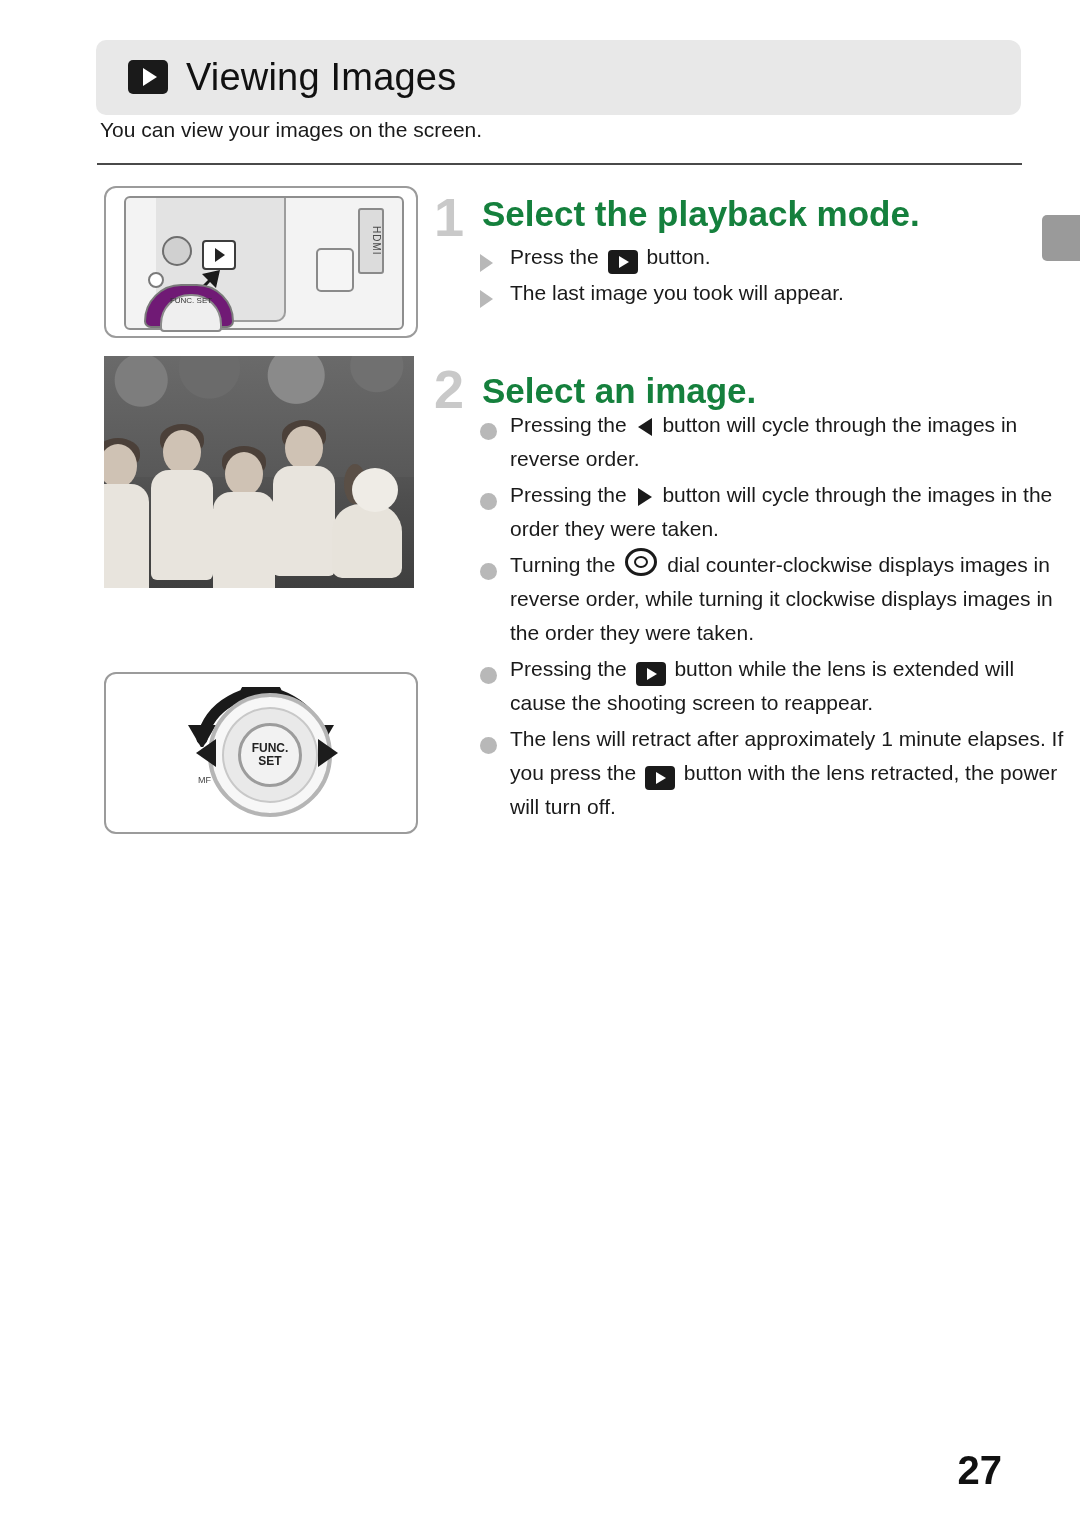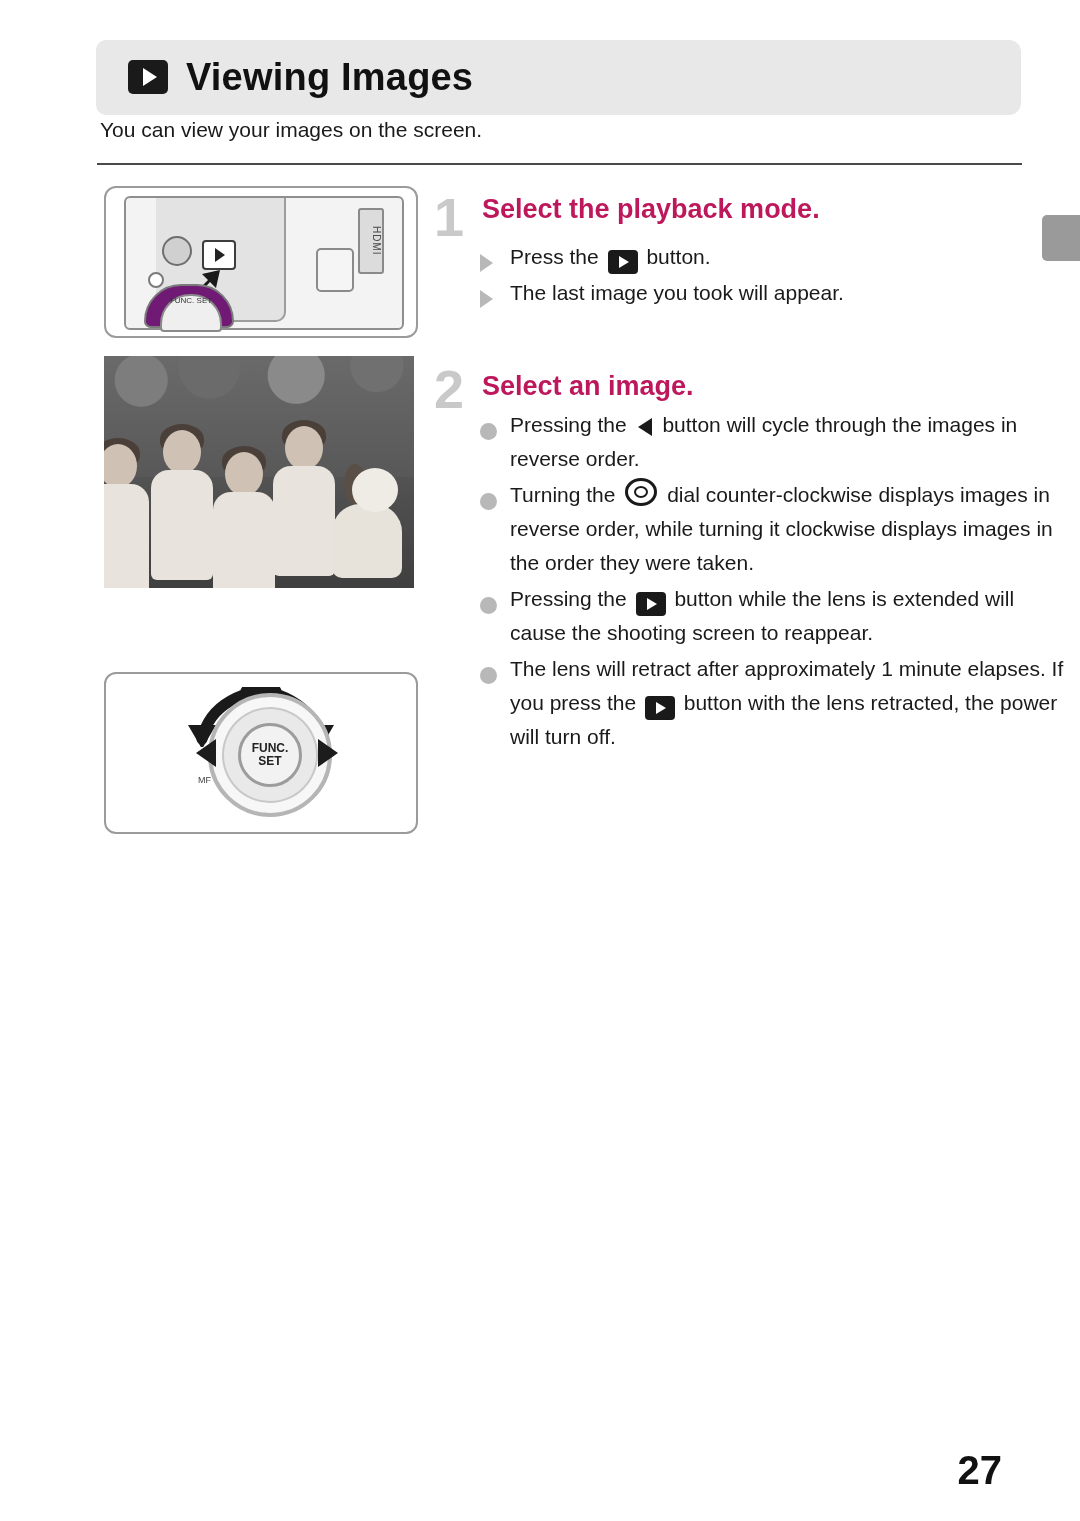--- a/index.html
+++ b/index.html
@@ -46,21 +46,21 @@
   }
   .play-icon-box .tri {
     width: 0; height: 0;
     border-left: 14px solid #ffffff;
     border-top: 9px solid transparent;
     border-bottom: 9px solid transparent;
     margin-left: 3px;
   }
   .chapter-title {
     font-size: 38px;
-    font-weight: bold;
+    font-weight: normal;
     letter-spacing: 0.2px;
     color: #111;
     white-space: nowrap;
   }
 
   .intro-text {
     position: absolute;
     left: 100px;
     top: 118px;
     font-size: 21px;
@@ -254,23 +254,23 @@
     font-size: 54px;
     font-weight: bold;
     color: #c9c9c9;
     line-height: 1;
     width: 48px;
     text-align: left;
   }
   .step-title {
     position: absolute;
     left: 48px;
-    font-size: 27px;
+    font-size: 35px;
     font-weight: bold;
-    color: #be185d;
+    color: #15803d;
     white-space: nowrap;
   }
   .bullets {
     position: absolute;
     left: 46px;
     font-size: 21px;
     line-height: 34px;
     color: #1a1a1a;
     width: 590px;
   }
@@ -473,20 +473,26 @@
   <div class="step-title" style="top:13px;">Select an image.</div>
   <div class="bullets" style="top:50px;">
 
     <div class="bullet">
       <span class="marker"><span class="dot-mark"></span></span>
       <span>Pressing the <span class="ico ico-left">
             <i></i>
           </span> button will cycle through the images in reverse order.</span>
     </div>
 
+    <div class="bullet">
+      <span class="marker"><span class="dot-mark"></span></span>
+      <span>Pressing the <span class="ico ico-right">
+            <i></i>
+          </span> button will cycle through the images in the order they were taken.</span>
+    </div>
 
 
     <div class="bullet">
       <span class="marker"><span class="dot-mark"></span></span>
       <span>Turning the <span class="ico ico-dial">
             <span></span>
           </span> dial counter-clockwise displays images in reverse order, while turning it clockwise displays images in the order they were taken.</span>
     </div>
 
     <div class="bullet">

